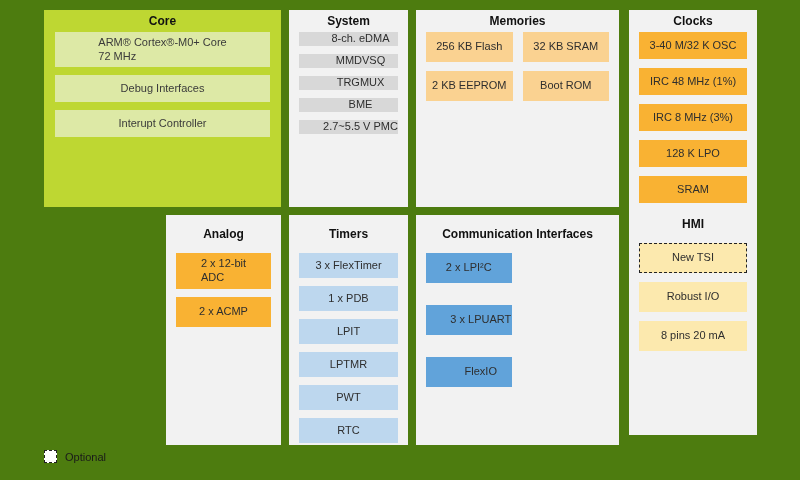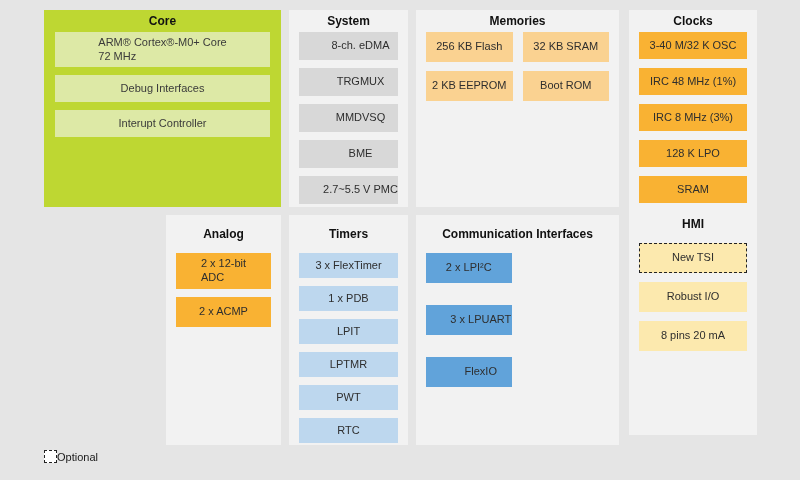--- a/index.html
+++ b/index.html
@@ -4,21 +4,21 @@
 <style>
   html, body { margin: 0; padding: 0; }
   body {
     font-family: "Liberation Sans", sans-serif;
     background: #ffffff;
   }
   .page {
     position: relative;
     width: 800px;
     height: 480px;
-    background: #e5e5e5;
+    background: #4d7c0f;
     overflow: hidden;
   }
   .col {
     position: absolute;
     box-sizing: border-box;
     background: #f2f2f2;
     padding: 0 10px;
   }
   .col-header {
     height: 22px;
@@ -42,21 +42,21 @@
     text-align: left;
     white-space: pre-line;
     line-height: 1.25;
     box-sizing: border-box;
   }
   
   .core { background: #bed732; padding: 0 11px; }
   .core .block { background: #dde9a6; height: 27px; margin-bottom: 8px; color: #3a3a3a; }
   .core .block.tall { height: 35px; }
   
-  .system .block { background: #d8d8d8; height: 28px; margin-bottom: 8px; padding-left: 24px; }
+  .system .block { background: #d8d8d8; height: 14px; margin-bottom: 8px; padding-left: 24px; }
   
   .grid-2 { display: grid; grid-template-columns: 1fr 1fr; gap: 9px 10px; }
   .memories .block { background: #fad291; height: 30px; margin: 0; }
   
   .clocks .block { background: #f9b233; height: 27px; margin-bottom: 9px; }
   
   .security .block { background: #c8c8e4; height: 30px; margin-bottom: 8px; }
   
   .analog .block { background: #f9b233; height: 30px; margin-bottom: 8px; }
   .analog .block.tall { height: 36px; }
@@ -69,21 +69,21 @@
   
   .hmi .block { background: #fce9ae; height: 30px; margin-bottom: 9px; }
   .hmi .block.dashed { border: 1.5px dashed #222222; }
   
   .legend {
     position: absolute;
     left: 44px;
     top: 450px;
     display: flex;
     align-items: center;
-    gap: 0;
+    gap: 8px;
     font-size: 11px;
     color: #1a1a1a;
   }
   .legend-box {
     width: 13px;
     height: 13px;
     box-sizing: border-box;
     border: 1.5px dashed #222222;
     background: #ffffff;
   }
@@ -97,22 +97,22 @@
     <div class="col-header">Core</div>
     <div class="block tall">ARM® Cortex®-M0+ Core
 72 MHz</div>
     <div class="block">Debug Interfaces</div>
     <div class="block">Interupt Controller</div>
   </div>
 
   <div class="col system top" style="left:289px; top:10px; width:119px; height:197px;">
     <div class="col-header">System</div>
     <div class="block">8-ch. eDMA</div>
+    <div class="block">MMDVSQ</div>
     <div class="block">TRGMUX</div>
-    <div class="block">MMDVSQ</div>
     <div class="block">BME</div>
     <div class="block">2.7~5.5 V PMC</div>
   </div>
 
   <div class="col memories top" style="left:416px; top:10px; width:203px; height:197px;">
     <div class="col-header">Memories</div>
     <div class="grid-2">
       <div class="block">256 KB Flash</div>
       <div class="block">32 KB SRAM</div>
       <div class="block">2 KB EEPROM</div>

